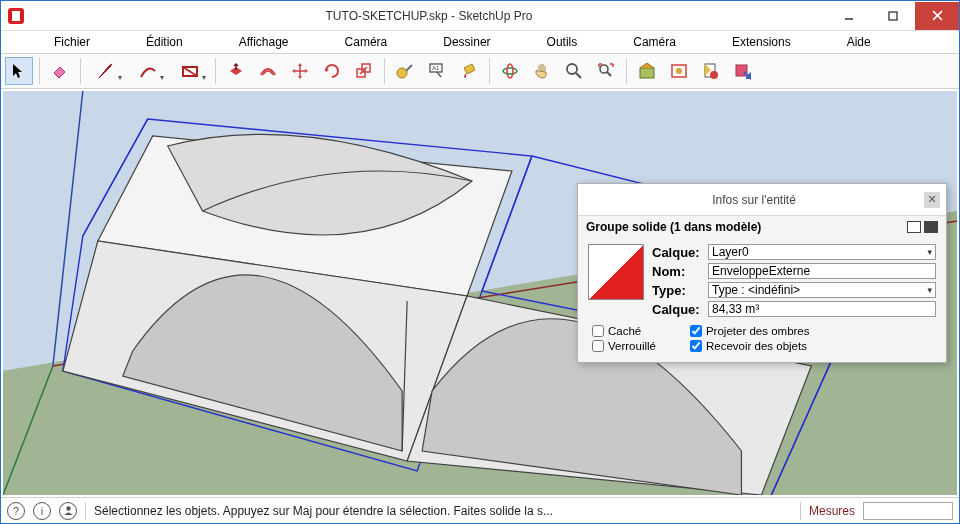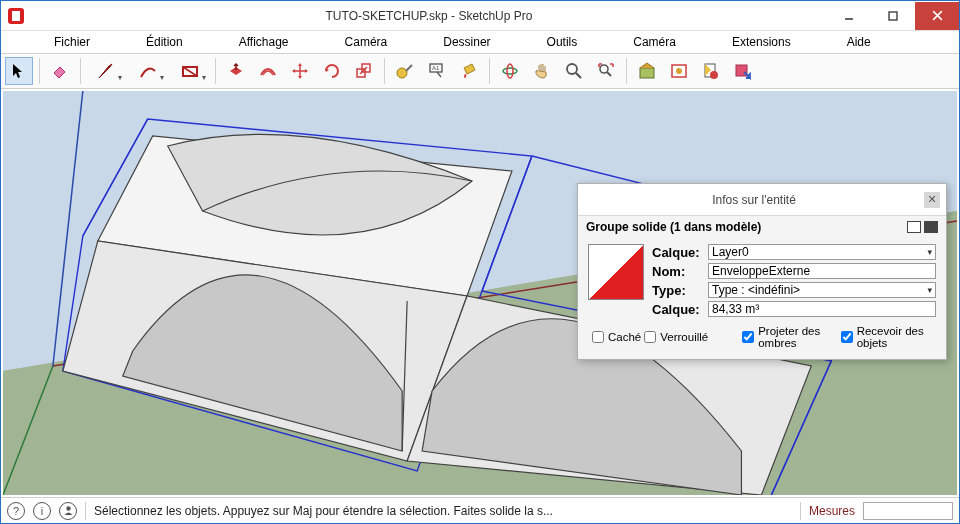--- a/index.html
+++ b/index.html
@@ -36,21 +36,21 @@
 .eh-icon.filled { background:#444; }
 .entity-body { display:flex; padding: 6px 10px 4px 10px; gap: 8px; }
 .swatch { width: 56px; height: 56px; border:1px solid #888; background: linear-gradient(to top left, #e02020 0%, #e02020 49.5%, #fff 50%, #fff 100%); }
 .fields { flex:1; display:flex; flex-direction:column; gap:3px; }
 .field-row { display:flex; align-items:center; gap:4px; }
 .field-row label { width: 52px; text-align:left; font-size:13px;font-weight:bold; }
 .field-row input, .field-row .sel { flex:1; height:16px; border:1px solid #999; background:#fff; font-size:12px; padding:0 3px; }
 .sel { display:flex; align-items:center; position:relative; }
 .sel::after { content:"▾"; position:absolute; right:3px; font-size:9px; color:#333; }
 .checks { display:flex; gap: 34px; padding: 4px 12px 10px 14px; }
-.check-col { display:flex; flex-direction:row; gap:3px; }
+.check-col { display:flex; flex-direction:column; gap:3px; }
 .check-row { display:flex; align-items:center; gap:4px; font-size:11.5px; }
 .check-row input { width:12px; height:12px; }
 </style>
 </head>
 <body>
 
 <div class="titlebar">
   <svg class="titlebar-icon" viewBox="0 0 18 18">
       <rect x="1" y="1" width="16" height="16" rx="3" fill="#d92020"></rect>
       <rect x="5" y="4" width="8" height="10" fill="#fff"></rect>

